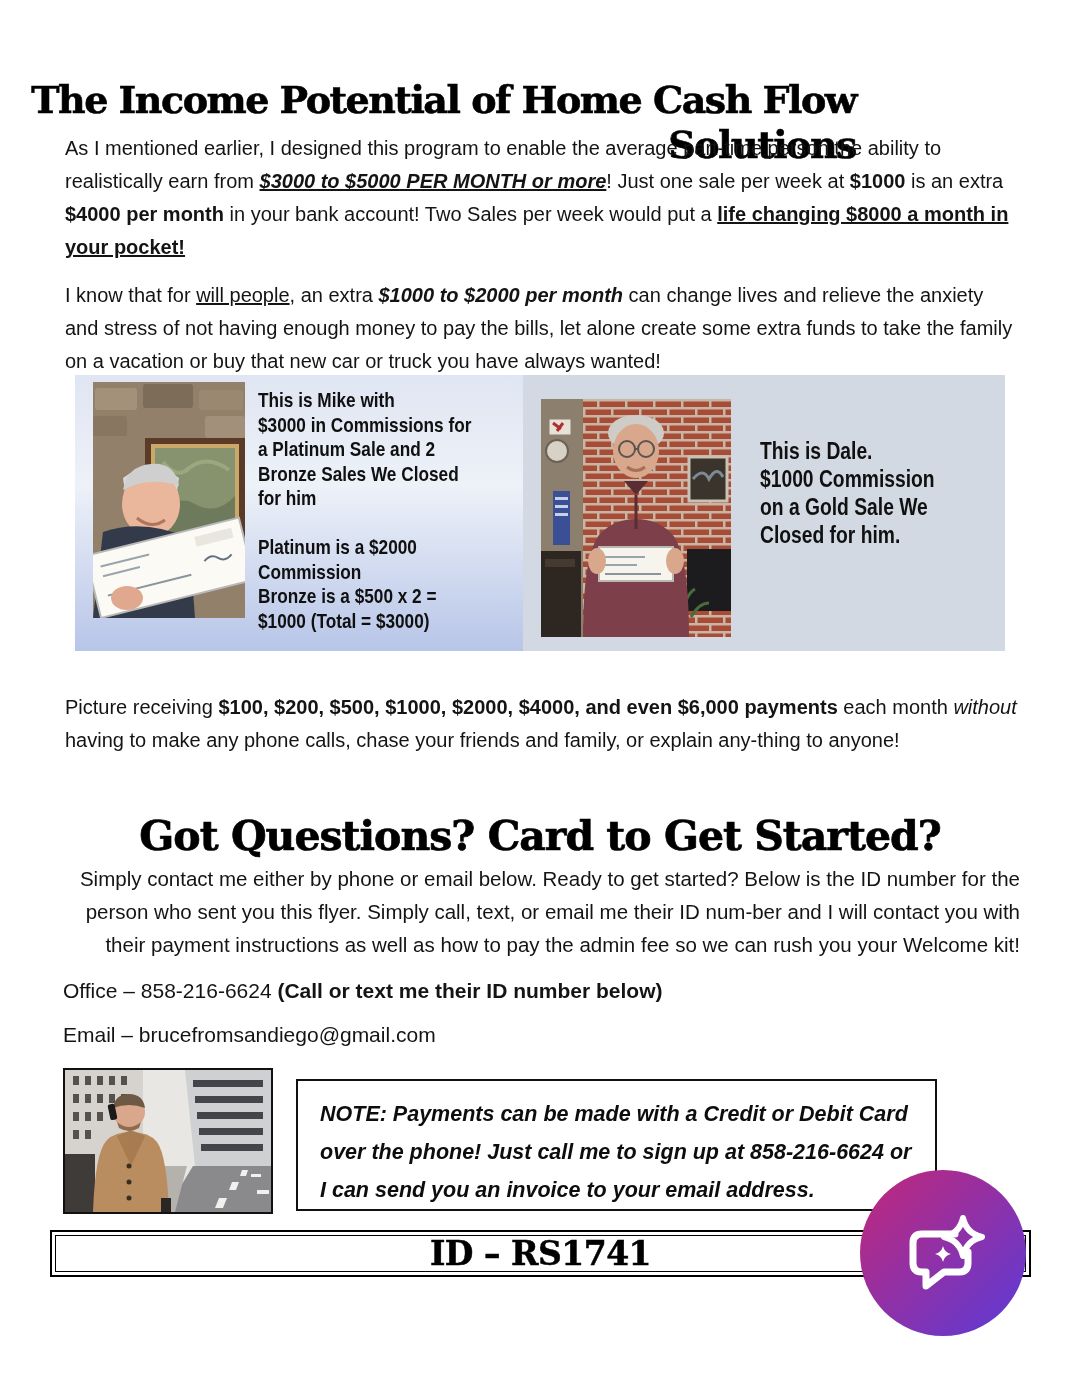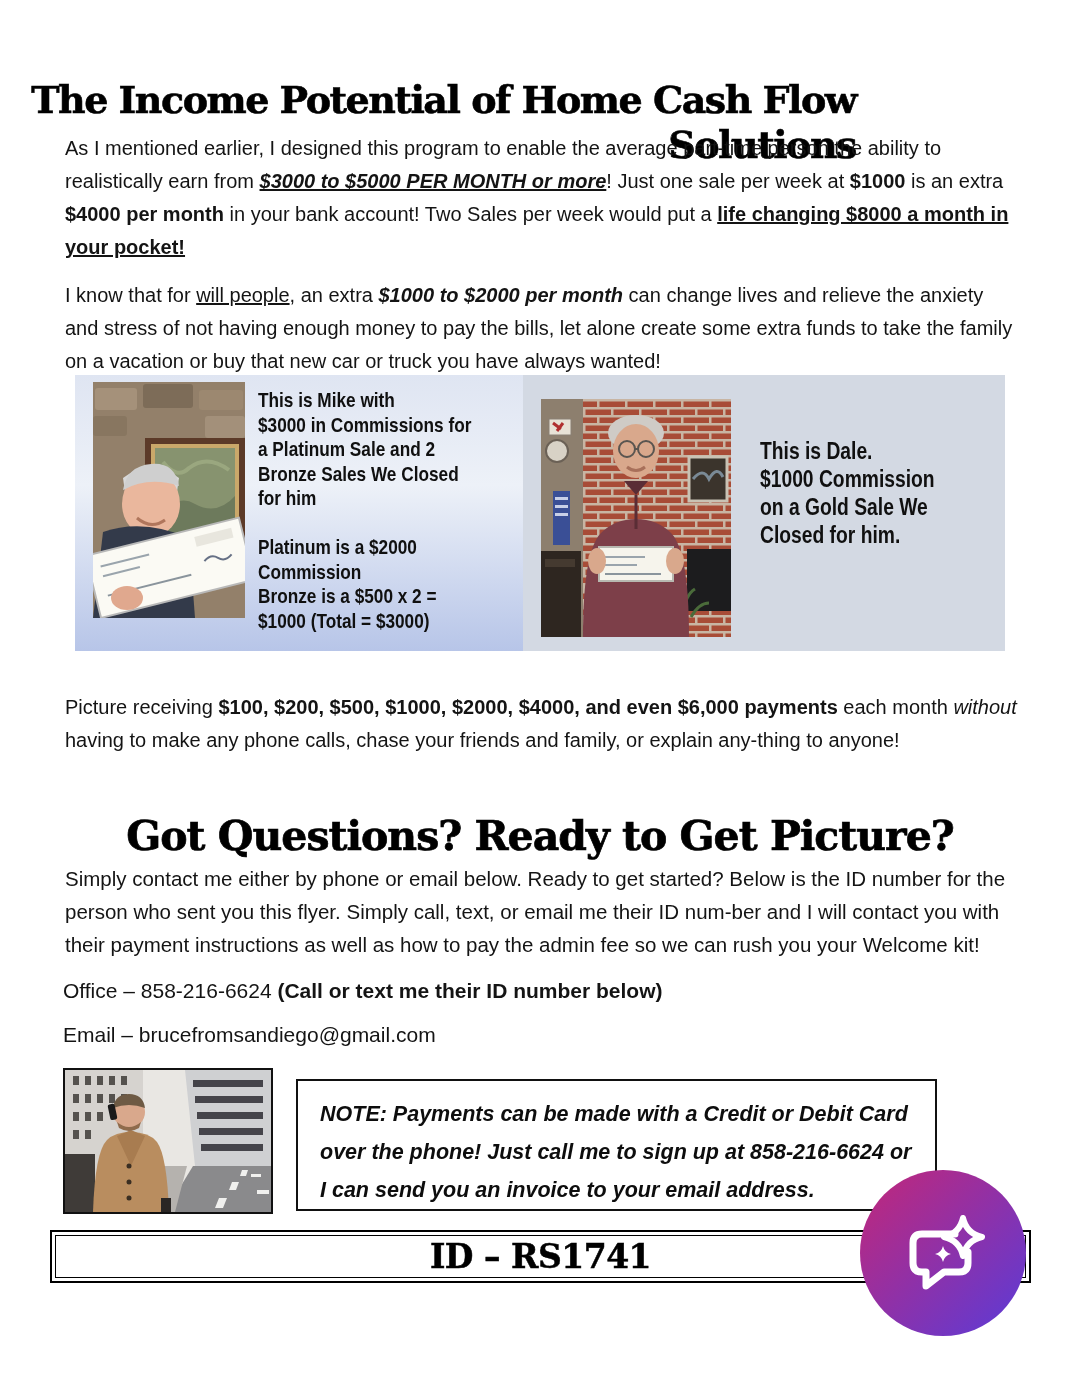--- a/index.html
+++ b/index.html
@@ -10,21 +10,21 @@
   .title{
     position:absolute;top:52px;left:0;width:856px;text-align:right;
     font-family:"DejaVu Serif","Liberation Serif",serif;font-weight:bold;
     font-size:38px;letter-spacing:-1.5px;color:#000;
     -webkit-text-stroke:0.6px #000;
   }
   .para{position:absolute;left:65px;width:955px;font-size:20px;line-height:33px;color:#141414;}
   .p1{top:112px;}
   .p2{top:259px;}
   .p3{top:671px;}
-  .p4{top:841px;font-size:20.5px;}
+  .p4{top:841px;font-size:20.5px;text-align:right;}
   .contact-line{position:absolute;left:63px;width:955px;font-size:21px;color:#141414;}
   .office{top:979px;}
   .email{top:1023px;}
   .b{font-weight:bold;}
   .i{font-style:italic;}
   .u{text-decoration:underline;}
   .h2{
     position:absolute;top:778px;left:0;width:1080px;text-align:center;
     font-family:"DejaVu Serif","Liberation Serif",serif;font-weight:bold;
     font-size:41px;letter-spacing:-1px;color:#000;
@@ -53,21 +53,21 @@
     border:2px solid #111;box-sizing:border-box;background:#e9e7e3;
   }
   .phone-photo-frame svg{display:block;width:100%;height:100%;}
   .note-box{
     position:absolute;left:296px;top:1079px;width:641px;height:132px;
     border:2.5px solid #111;box-sizing:border-box;background:#fff;
     padding:14px 22px 0 22px;
   }
   .note-text{font-size:21.5px;font-weight:bold;font-style:italic;line-height:38px;color:#0d0d0d;}
   .id-box{
-    position:absolute;left:50px;top:1230px;width:981px;height:53px;
+    position:absolute;left:50px;top:1230px;width:981px;height:47px;
     border:2px solid #000;box-sizing:border-box;background:#fff;
   }
   .id-box-inner{
     position:absolute;left:3px;right:3px;top:3px;bottom:3px;
     border:1.5px solid #000;display:flex;align-items:center;justify-content:center;
   }
   .id-text{
     font-family:"DejaVu Serif","Liberation Serif",serif;font-weight:bold;
     font-size:33px;letter-spacing:-0.5px;color:#000;-webkit-text-stroke:0.5px #000;
   }
@@ -172,21 +172,21 @@
       <ellipse cx="134" cy="162" rx="9" ry="13" fill="#d9a88c"></ellipse>
     </svg>
     <div class="caption dale-caption">This is Dale.
 $1000 Commission
 on a Gold Sale We
 Closed for him.</div>
   </div>
 
   <p class="para p3"><span>Picture receiving </span><span class="b">$100, $200, $500, $1000, $2000, $4000, and even $6,000 payments</span><span> each month </span><span class="i">without</span><span> having to make any phone calls, chase your friends and family, or explain any-thing to anyone!</span></p>
 
-  <h2 class="h2">Got Questions? Ready to Get Picture?</h2>
+  <h2 class="h2">Got Questions? Card to Get Started?</h2>
 
   <p class="para p4"><span>Simply contact me either by phone or email below. Ready to get started? Below is the ID number for the person who sent you this flyer. Simply call, text, or email me their ID num-ber and I will contact you with their payment instructions as well as how to pay the admin fee so we can rush you your Welcome kit!</span></p>
 
   <div class="contact-line office"><span>Office – 858-216-6624 </span><span class="b">(Call or text me their ID number below)</span></div>
 
   <div class="contact-line email">Email – brucefromsandiego@gmail.com</div>
 
   <div class="phone-photo-frame">
     <svg viewBox="0 0 206 142" preserveAspectRatio="none">
       <rect width="206" height="142" fill="#e9e7e3"></rect>

